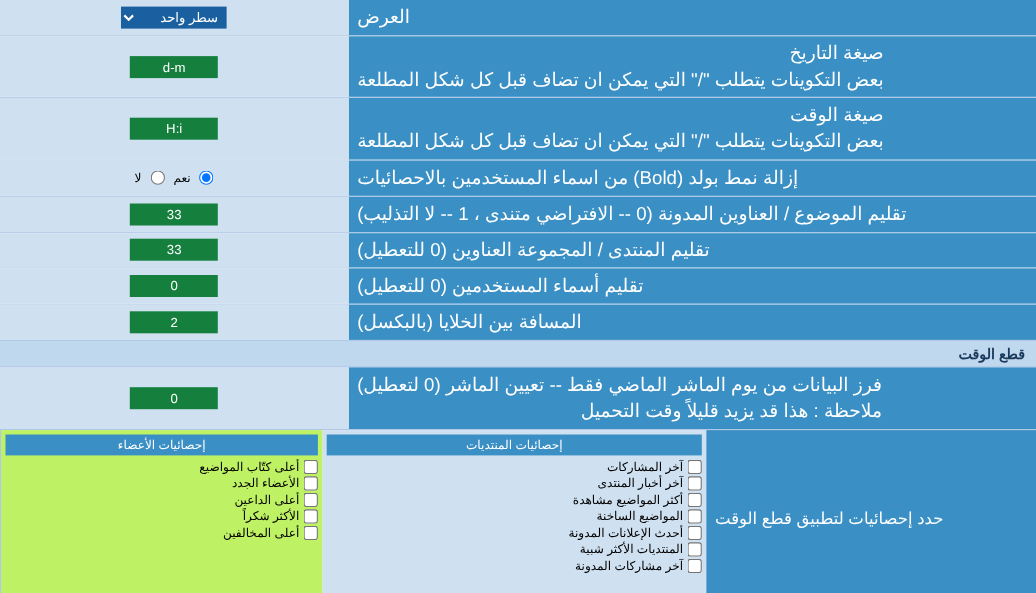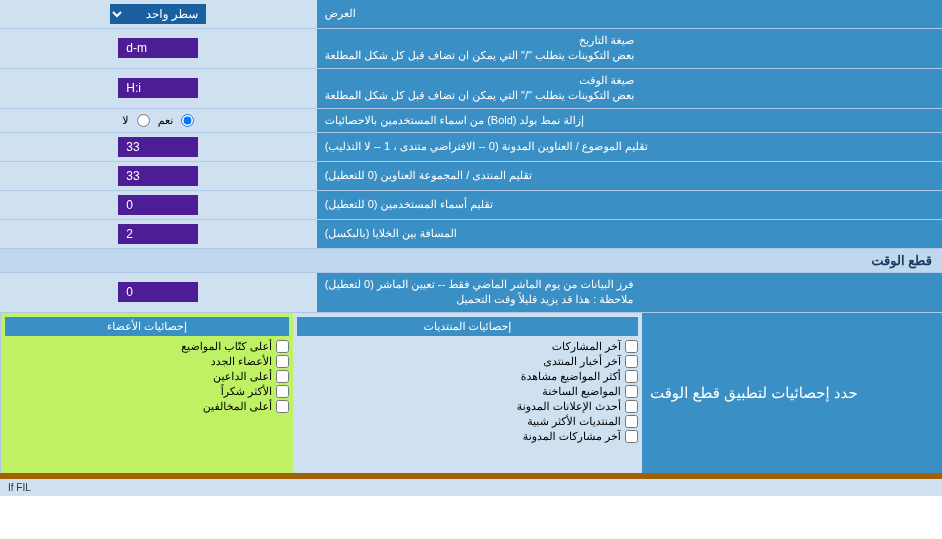--- a/index.html
+++ b/index.html
@@ -16,37 +16,37 @@
       border-bottom: 1px solid #b0c8e8;
     }
     .label-cell {
       background: #3a8fc4;
       color: #fff;
       padding: 4px 8px;
       display: flex;
       align-items: center;
       justify-content: flex-end;
       text-align: right;
-      font-size: 11px;
+      font-size: 17px;
       line-height: 1.4;
     }
     .input-cell {
       background: #cfe0f0;
       display: flex;
       align-items: center;
       justify-content: center;
       padding: 4px 6px;
     }
     .input-box {
-      background: #4c1d95;
+      background: #15803d;
       color: #fff;
       border: none;
       padding: 3px 8px;
       font-size: 12px;
-      text-align: left;
+      text-align: center;
       width: 100%;
       direction: ltr;
     }
     .select-box {
       background: #1a5fa0;
       color: #fff;
       border: none;
       padding: 2px 4px;
       font-size: 12px;
       direction: rtl;

